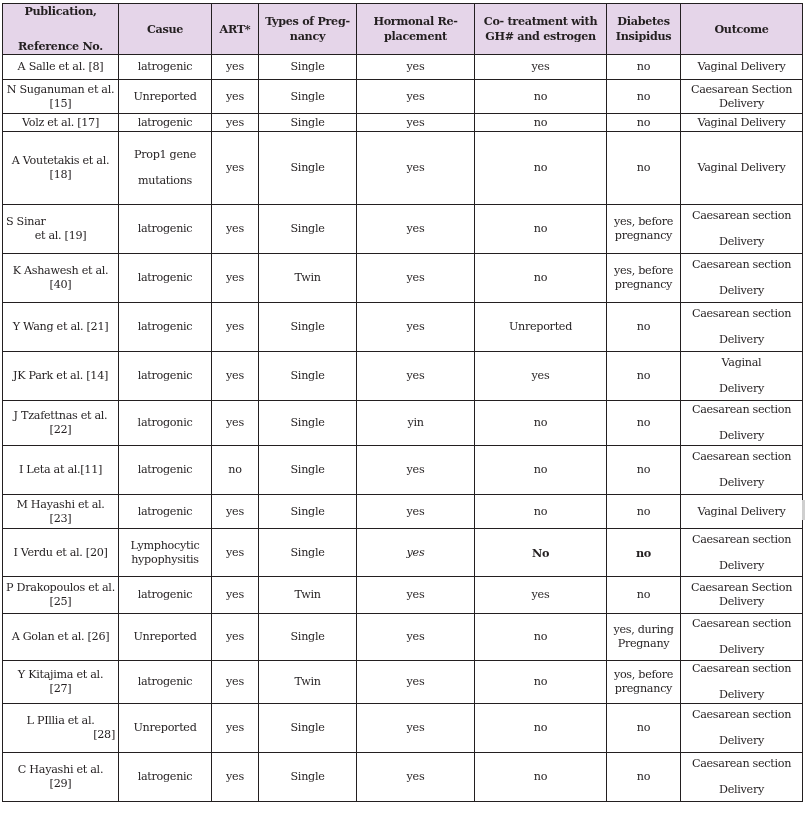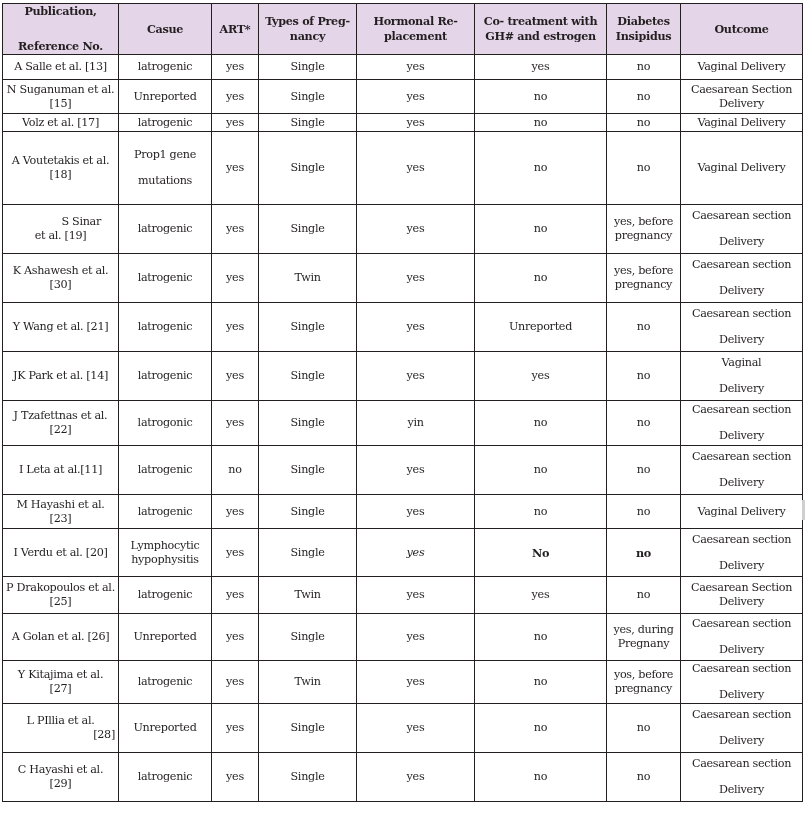--- a/index.html
+++ b/index.html
@@ -36,21 +36,21 @@
       background: #e5d5e9;
       font-weight: bold;
       height: 45px;
       line-height: 15px;
     }
     th .h2line { display:block; margin-top: 20px; }
     td.pub { padding: 0 2px; }
     td .gap { display:block; height: 12px; }
     .it { font-style: italic; }
     .bd { font-weight: bold; }
-    .right { text-align: right; padding-right: 14px; display:block; }
+    .right { text-align: left; padding-right: 14px; display:block; }
     .left { text-align: right; display:block; }
     .edge-mark {
       position: absolute;
       left: 802px;
       width: 3px;
       background: #cfcfcf;
     }
   </style>
 </head>
 <body>
@@ -77,21 +77,21 @@
       <th>Types of Preg- nancy</th>
       <th>Hormonal Re- placement</th>
       <th>Co- treatment with GH# and estrogen</th>
       <th>Diabetes Insipidus</th>
       <th>Outcome</th>
     </tr>
   </thead>
   <tbody>
 
     <tr style="height:25px">
-      <td class="pub">A Salle et al. [13]</td>
+      <td class="pub">A Salle et al. [8]</td>
       <td>latrogenic</td>
       <td>yes</td>
       <td>Single</td>
       <td>yes</td>
       <td>yes</td>
       <td>no</td>
       <td>Vaginal Delivery</td>
     </tr>
 
     <tr style="height:34px">
@@ -146,21 +146,21 @@
       <td>no</td>
       <td>yes, before pregnancy</td>
       <td>
         <span>Caesarean section</span>
         <span class="gap"></span>
         <span>Delivery</span>
       </td>
     </tr>
 
     <tr style="height:49px">
-      <td class="pub">K Ashawesh et al. [30]</td>
+      <td class="pub">K Ashawesh et al. [40]</td>
       <td>latrogenic</td>
       <td>yes</td>
       <td>Twin</td>
       <td>yes</td>
       <td>no</td>
       <td>yes, before pregnancy</td>
       <td>
         <span>Caesarean section</span>
         <span class="gap"></span>
         <span>Delivery</span>

